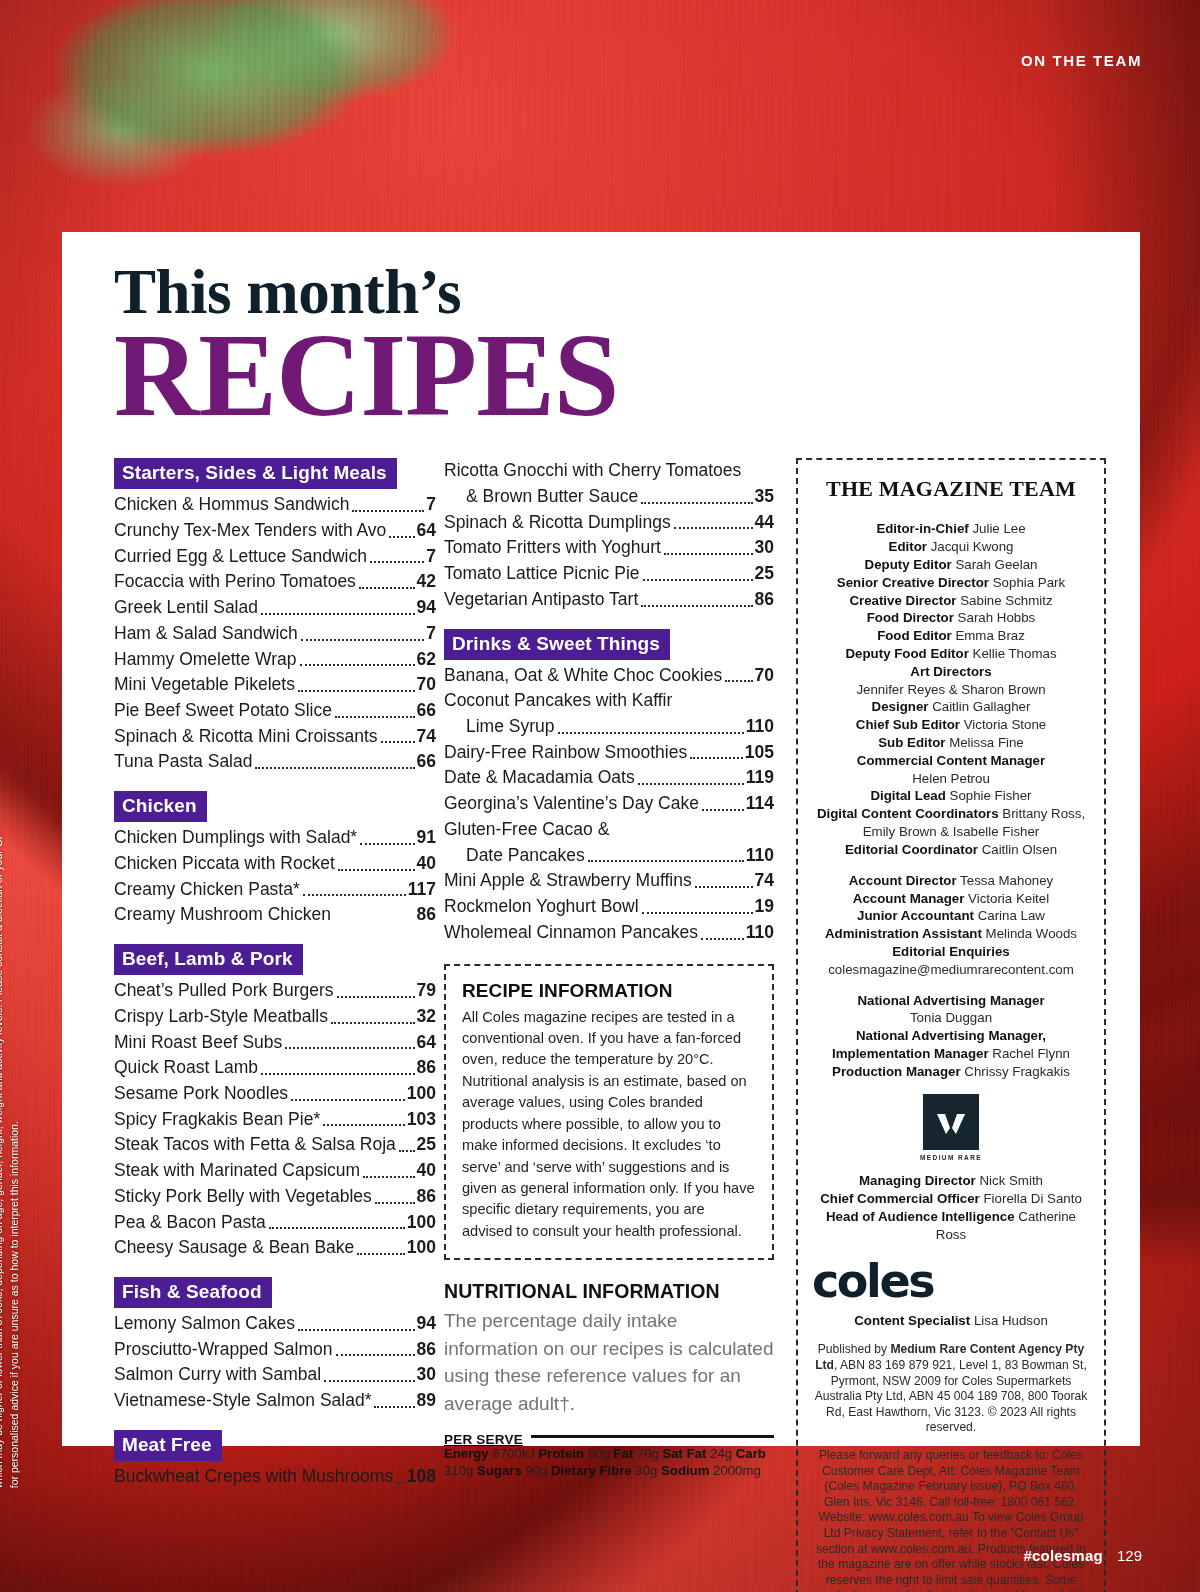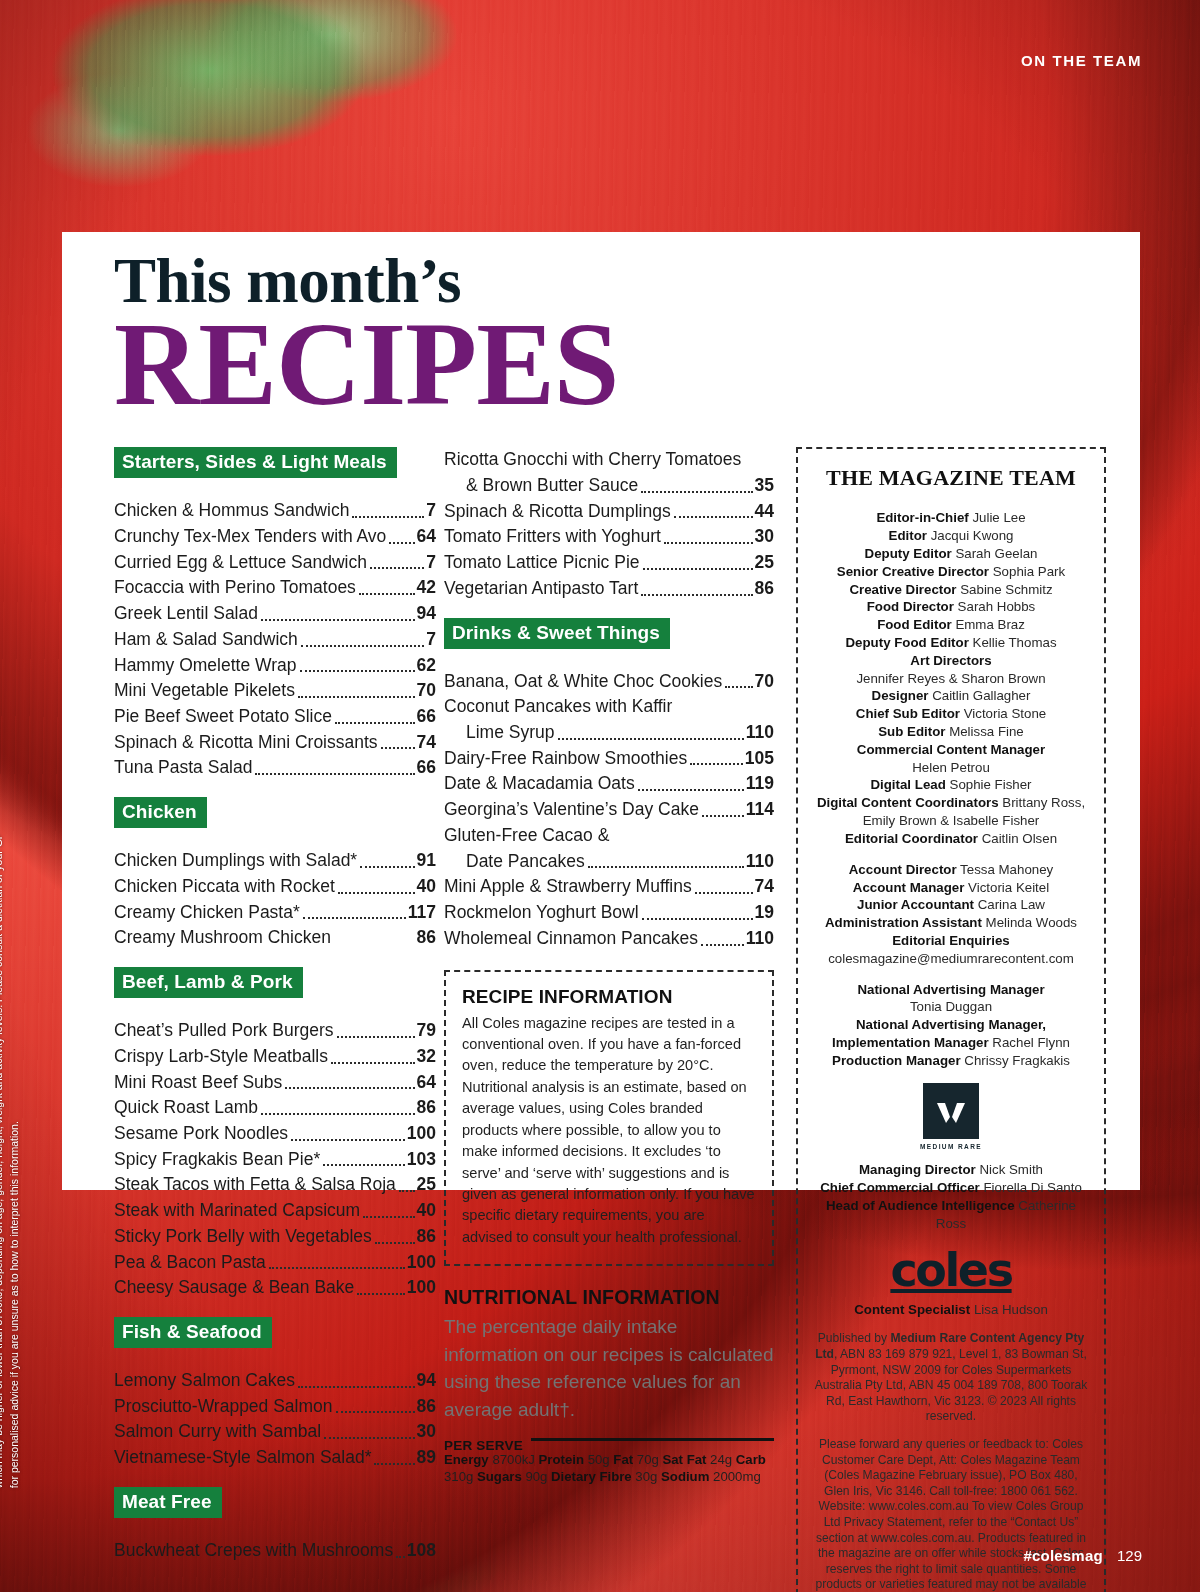--- a/index.html
+++ b/index.html
@@ -72,23 +72,23 @@
     color: #fff;
     font-weight: 700;
     font-size: 15px;
     letter-spacing: 1.6px;
   }
 
   
   .panel {
     position: absolute;
     left: 62px; top: 232px;
-    width: 1078px; height: 958px;
+    width: 1078px; height: 1214px;
     background: #ffffff;
-    padding: 19px 34px 22px 34px;
+    padding: 30px 34px 22px 34px;
   }
 
   
   .title-block { padding-left: 18px; }
   .title-line1 {
     font-family: "Liberation Serif", serif;
     font-weight: 700;
     font-size: 63px;
     line-height: .96;
     color: #0e2029;
@@ -109,26 +109,26 @@
     display: flex;
     margin-top: 30px;
   }
   .col-recipes { width: 340px; flex: 0 0 340px; padding-left: 18px; }
   .col-recipes2 { width: 338px; flex: 0 0 338px; padding-left: 8px; }
   .col-team { flex: 1 1 auto; padding-left: 22px; }
 
   
   .sec-head {
     display: inline-block;
-    background: #15803d;
+    background: #4c1d95;
     color: #ffffff;
     font-weight: 700;
     font-size: 19px;
     padding: 4px 10px 5px 8px;
-    margin-bottom: 20px;
+    margin-bottom: 3px;
     letter-spacing: .1px;
   }
   .sec-block { margin-bottom: 16px; }
   .sec-block.tight { margin-bottom: 14px; }
 
   
   .rline {
     display: flex;
     align-items: flex-end;
     font-size: 17.5px;
@@ -201,29 +201,28 @@
     text-align: center;
     font-size: 6.5px;
     font-weight: 700;
     letter-spacing: 1.4px;
     color: #16262e;
     margin-bottom: 10px;
   }
 
   
   .coles-word {
-    text-align: center;
+    text-align: left;
     font-size: 46px;
     font-weight: 700;
     color: #0e2029;
     letter-spacing: -2.4px;
     line-height: 1;
     margin: 14px 0 8px 0;
     font-family: "DejaVu Sans", sans-serif;
-    text-decoration: underline;
   }
 
   .fineprint {
     text-align: center;
     font-size: 12.1px;
     line-height: 1.29;
     color: #2a2a2a;
     margin-top: 12px;
   }
   .fineprint b { font-weight: 700; }
@@ -254,22 +253,23 @@
     margin-bottom: 4px;
     letter-spacing: .1px;
   }
   .nutri-body {
     font-size: 19px;
     line-height: 1.45;
     color: #737373;
   }
   .per-serve-row {
     display: flex;
-    align-items: flex-start;
+    align-items: center;
     margin-top: 14px;
+    text-decoration: underline;
   }
   .per-serve-label {
     font-weight: 700;
     font-size: 13.5px;
     color: #111;
     letter-spacing: .2px;
     flex: 0 0 auto;
   }
   .per-serve-rule {
     flex: 1 1 auto;

